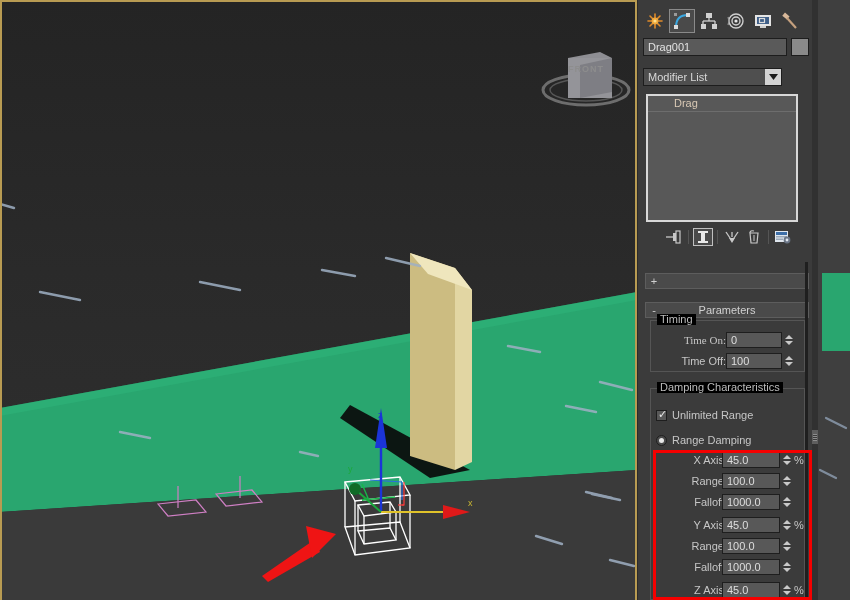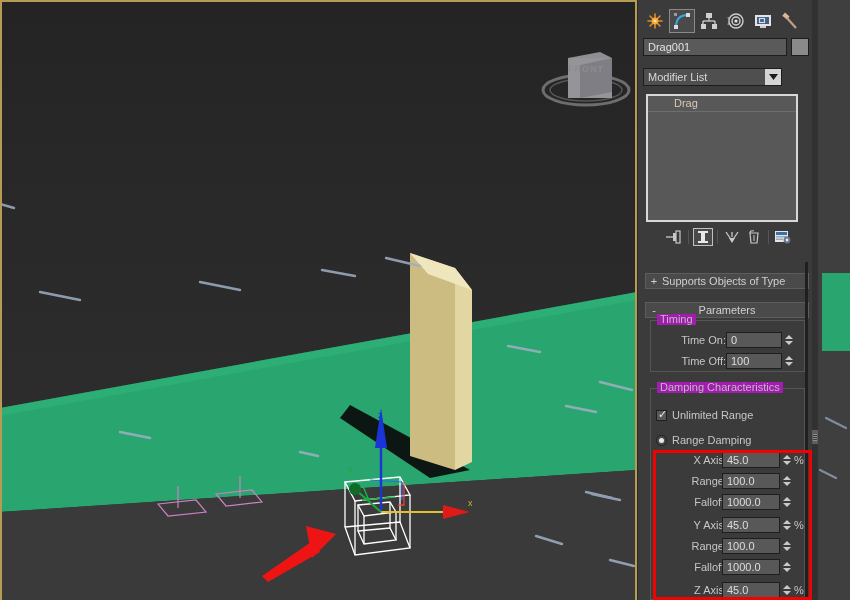--- a/index.html
+++ b/index.html
@@ -135,21 +135,21 @@
   }
   .rollout .pm{width:16px;text-align:center;color:#d0d0d0;}
   .rollout .rtitle{flex:1;}
   .rollout.centered .rtitle{text-align:center;padding-right:16px;}
 
   
   .group{
     position:absolute;border:1px solid #555;box-sizing:border-box;
   }
   .group-title{
-    position:absolute;top:-7px;left:6px;background:#a21caf;
+    position:absolute;top:-7px;left:6px;background:#000000;
     padding:0 3px;color:#bdbdbd;font-size:11px;line-height:11px;
   }
 
   
   .srow{position:absolute;height:16px;}
   .slabel{
     position:absolute;right:0;top:0;height:16px;line-height:16px;
     color:#c6c6c6;font-size:11px;text-align:right;white-space:nowrap;
   }
   .sfield{
@@ -474,34 +474,33 @@
         <rect x="1" y="6" width="11" height="1.5" fill="#9aa8b8"></rect>
         <rect x="1" y="8.5" width="7" height="1.5" fill="#9aa8b8"></rect>
         <circle cx="12" cy="10" r="3.4" fill="#6b7687"></circle>
         <circle cx="12" cy="10" r="1.4" fill="#dfe6ee"></circle>
       </svg>
     </div>
   </div>
 
   <div class="rollout" style="top:273px;">
     <span class="pm">+</span>
-    <span class="rtitle">Supports Objects of Type</span>
   </div>
 
   <div class="rollout centered" style="top:302px;">
     <span class="pm">-</span>
     <span class="rtitle">Parameters</span>
   </div>
 
   <div class="group" style="left:650px;top:320px;width:155px;height:52px;">
     <span class="group-title">Timing</span>
   </div>
 
   <div class="srow" style="left:660px;top:332px;width:138px;">
-    <span class="slabel" style="right:72px;width:62px;">Time On:</span>
+    <span class="slabel" style="right:72px;width:62px;font-family:Liberation Serif, serif;">Time On:</span>
     <span class="sfield" style="left:66px;width:56px;">0</span>
     <span class="spin" style="left:124px;">
       <i class="up"></i>
         <i class="dn"></i>
     </span>
   </div>
 
   <div class="srow" style="left:660px;top:353px;width:138px;">
     <span class="slabel" style="right:72px;width:62px;">Time Off:</span>
     <span class="sfield" style="left:66px;width:56px;">100</span>

